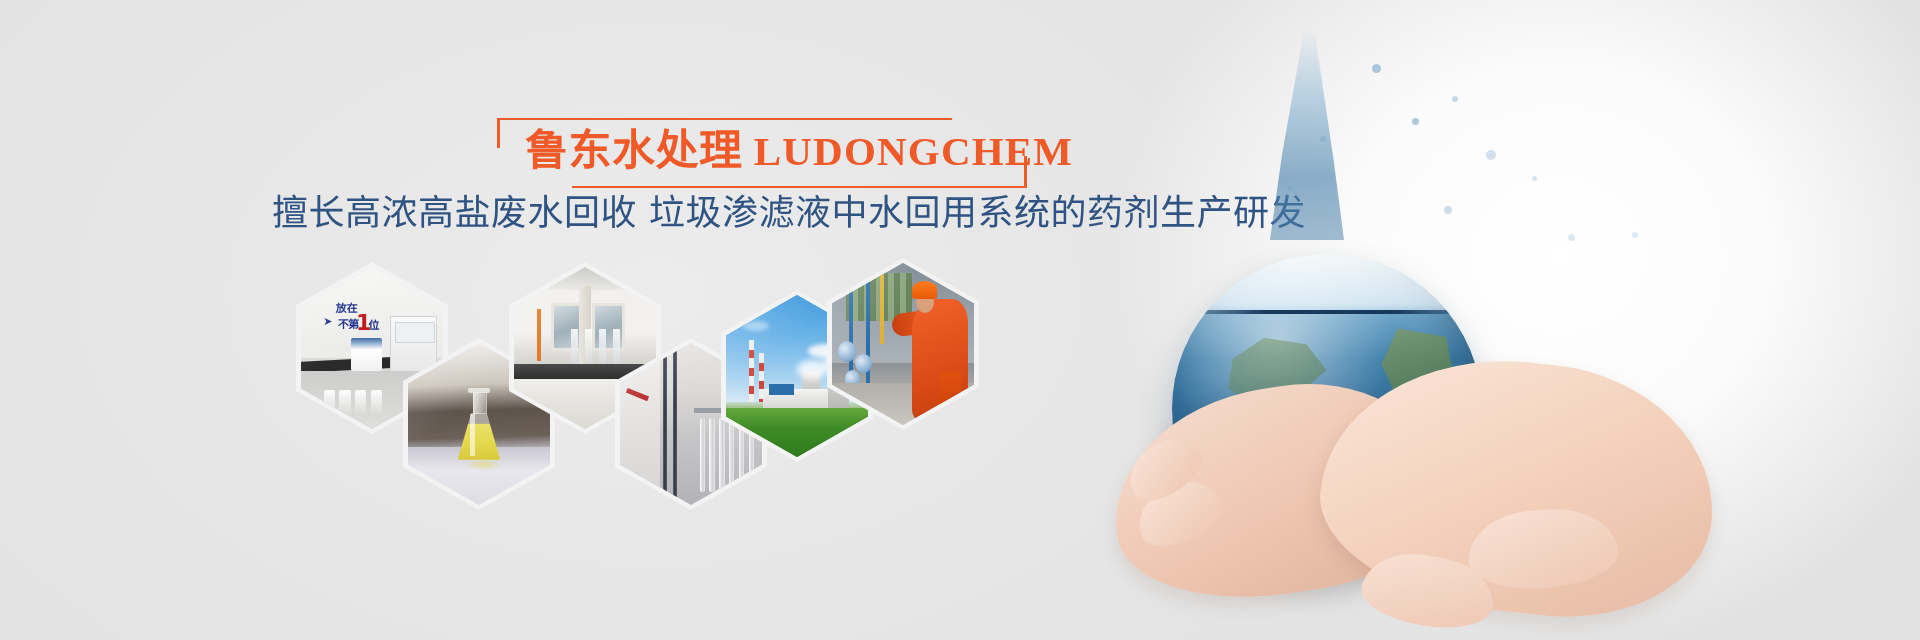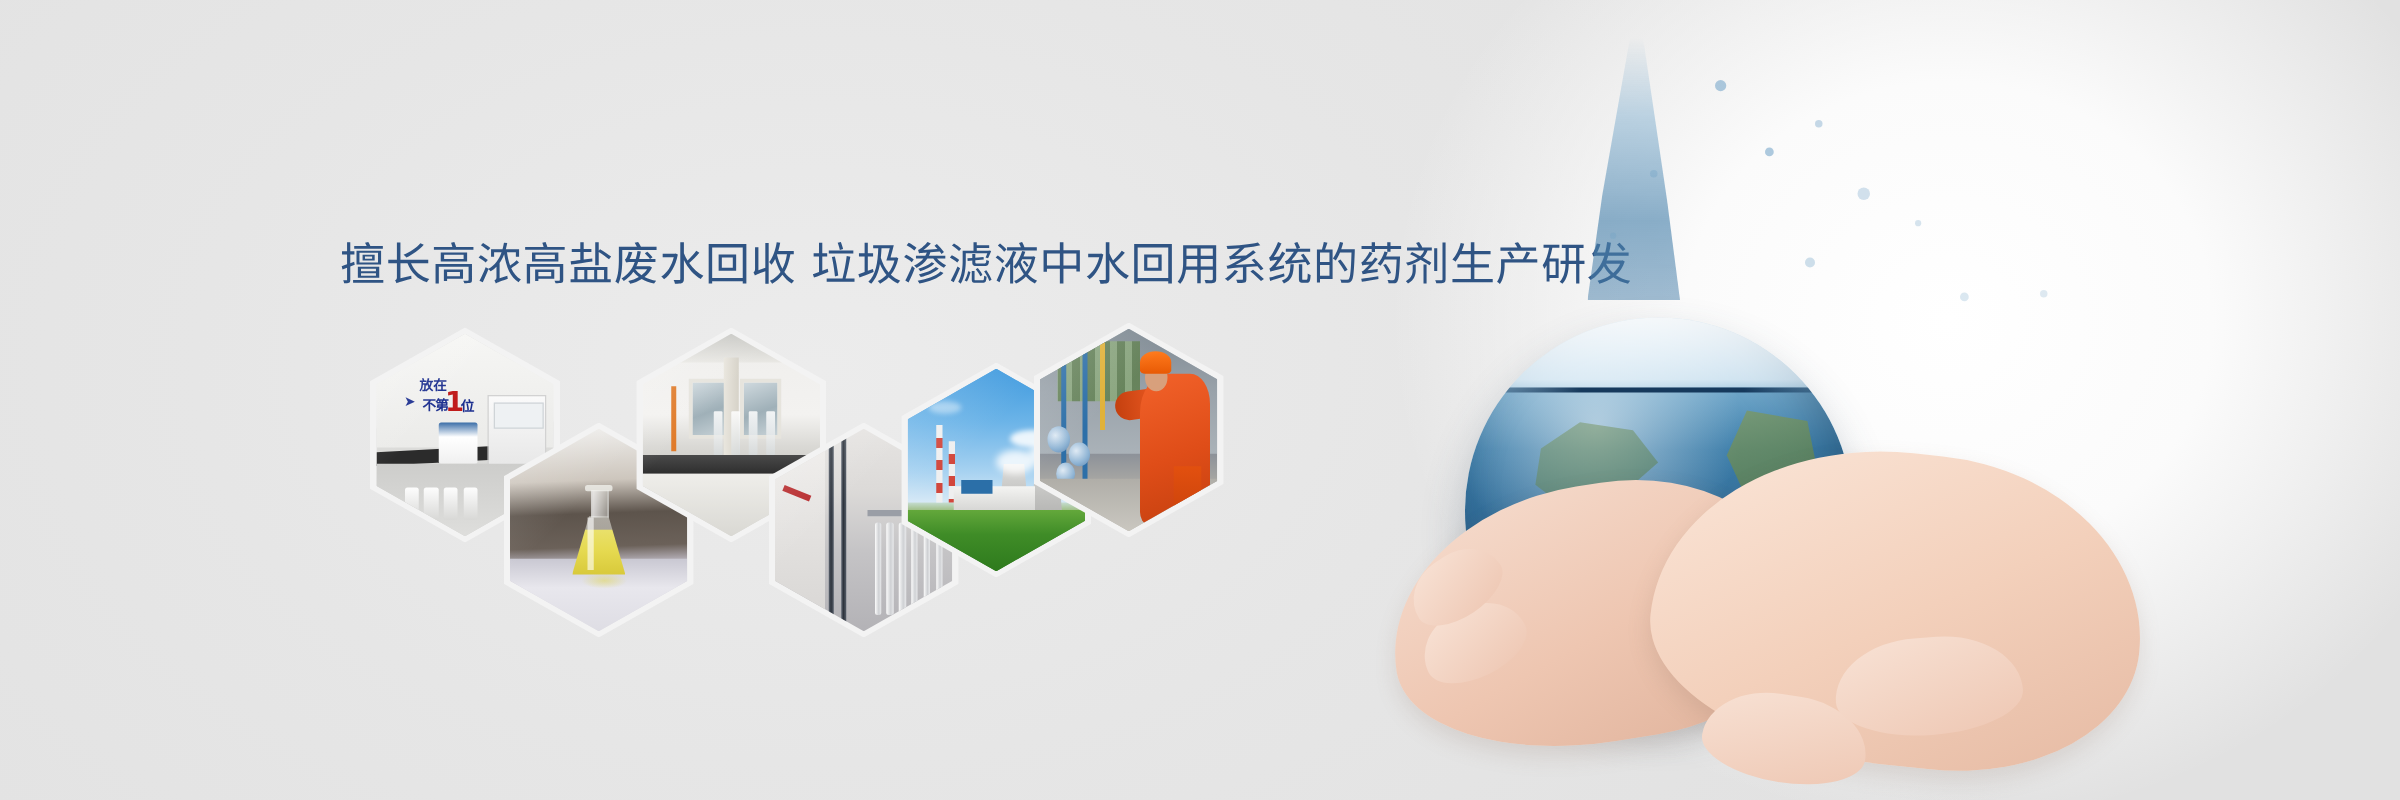--- a/index.html
+++ b/index.html
@@ -194,20 +194,25 @@
     background:linear-gradient(150deg,#fbe7da,#f3d0bb 52%,#e5b9a2);}
   .finger{position:absolute;background:linear-gradient(160deg,#f8e2d5,#eec7b3);border-radius:44% 44% 50% 50%/60% 60% 40% 40%;}
 </style>
 </head>
 <body>
 
 <div class="banner">
 
   <div class="right-wash"></div>
 
+  <div class="headline-wrap">
+    <div class="bracket bracket-tl"></div>
+    <div class="bracket bracket-br"></div>
+    <div class="headline"><span>鲁东水处理</span> <span class="en">LUDONGCHEM</span></div>
+  </div>
 
   <div class="subtitle">擅长高浓高盐废水回收  垃圾渗滤液中水回用系统的药剂生产研发</div>
 
   <div class="hex-cluster">
 
     <div class="hexframe" style="left:296px;top:262px;width:152px;height:172px;"></div>
     <div class="hex" style="left:301px;top:267px;width:142px;height:162px;">
       <div class="photo p-lab1">
         <div class="ceil"></div>
           <div class="wall"></div>

